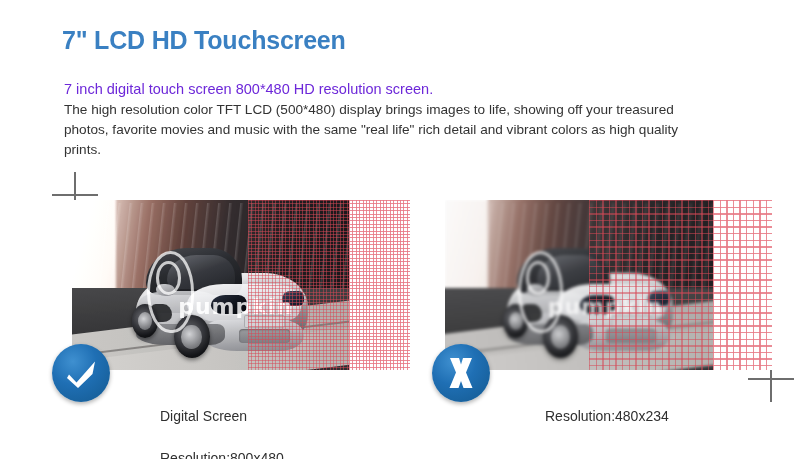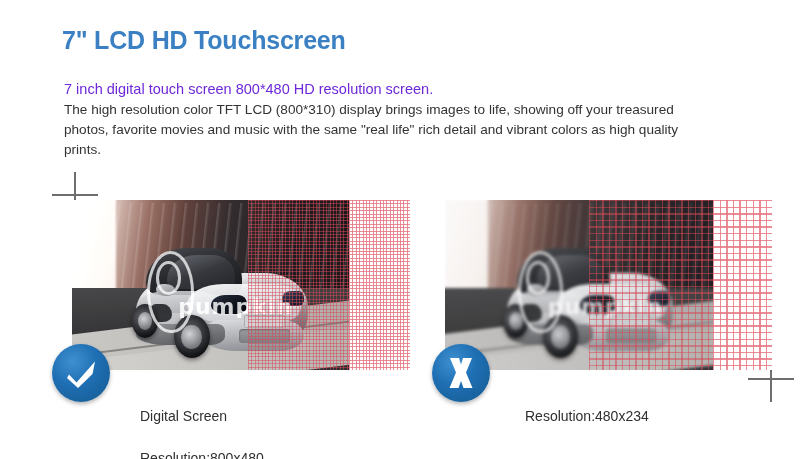--- a/index.html
+++ b/index.html
@@ -385,30 +385,30 @@
   
   .caption {
     position: absolute;
     font-size: 14px;
     line-height: 21px;
     color: #2f2f2f;
     white-space: pre-line;
   }
   #caption-digital { left: 140px; top: 385px; }
   #caption-analog  { left: 525px; top: 385px; }
-  .caption .cap-line { display: block; }
+  .caption .cap-line { display: block; margin-left: 20px; }
 </style>
 </head>
 <body>
 
 <div id="page-title">7" LCD HD Touchscreen</div>
 
 <div id="lead-paragraph">7 inch digital touch screen 800*480 HD resolution screen.</div>
 
-<div id="body-paragraph">The high resolution color TFT LCD (800*310) display brings images to life, showing off your treasured photos, favorite movies and music with the same "real life" rich detail and vibrant colors as high quality prints.</div>
+<div id="body-paragraph">The high resolution color TFT LCD (500*480) display brings images to life, showing off your treasured photos, favorite movies and music with the same "real life" rich detail and vibrant colors as high quality prints.</div>
 
 <div class="crop-mark" id="crop-mark-topleft">
   <span class="h"></span>
   <span class="v"></span>
 </div>
 <div class="crop-mark" id="crop-mark-bottomright">
   <span class="h"></span>
   <span class="v"></span>
 </div>
 

